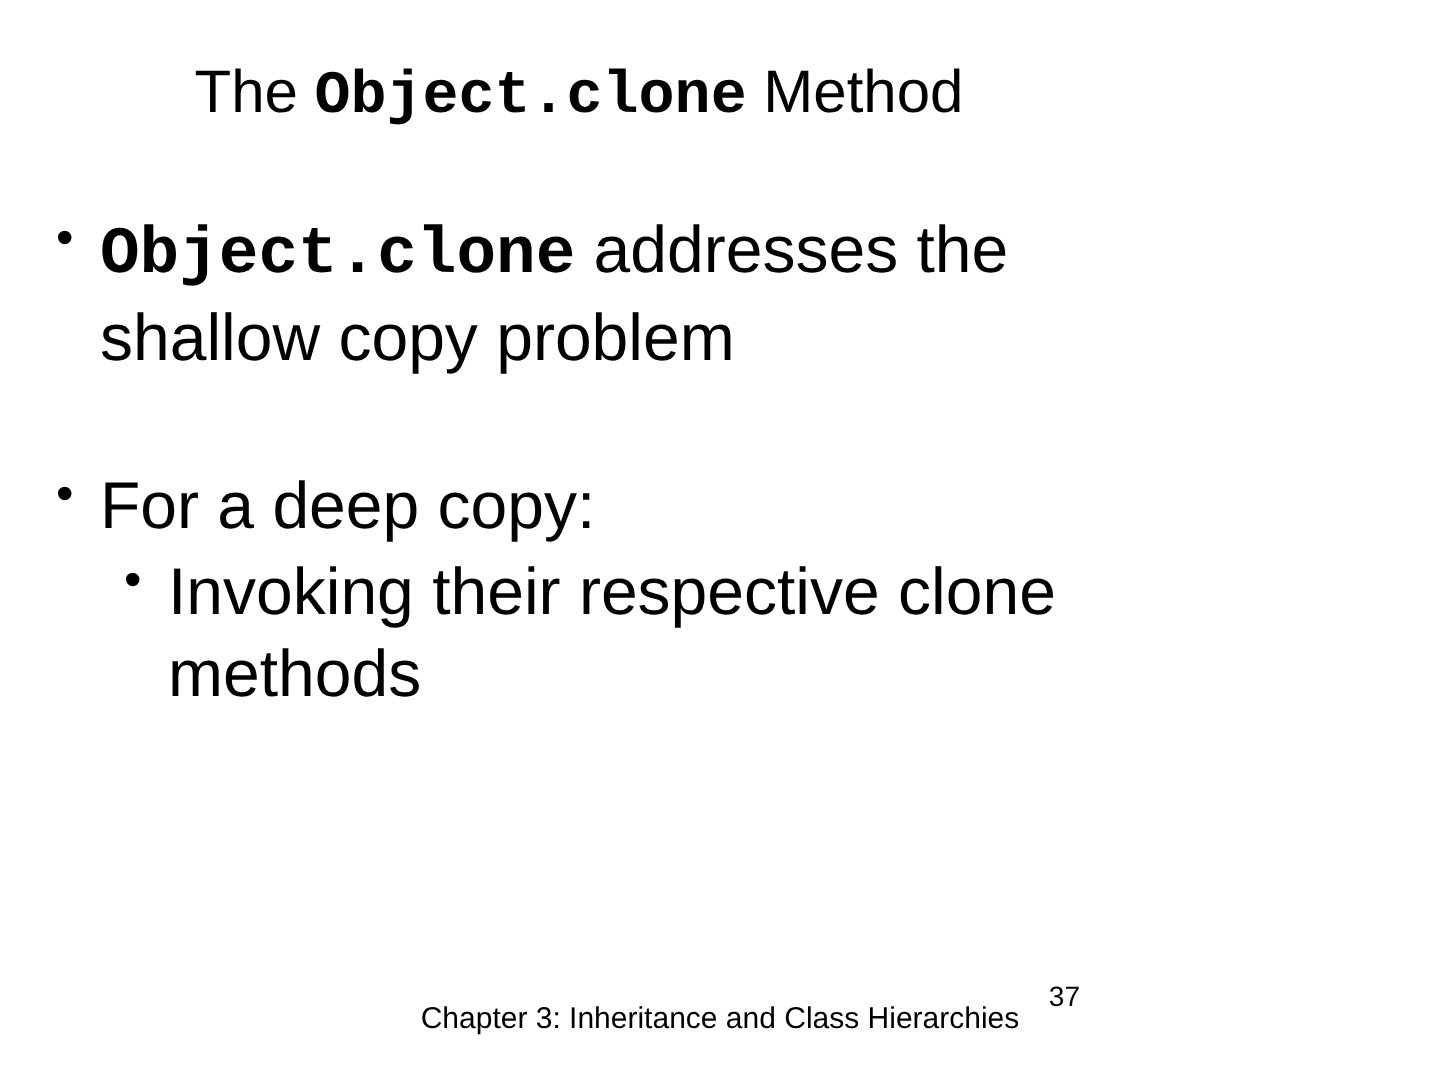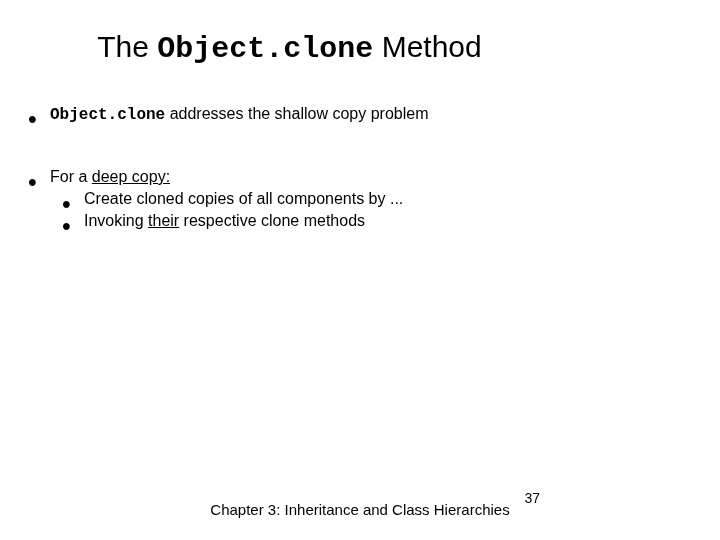--- a/index.html
+++ b/index.html
@@ -21,21 +21,21 @@
     text-align: center;
     font-size: 30px;
     font-weight: normal;
     margin-bottom: 38px;
   }
   .mono {
     font-family: "Courier New", Courier, monospace;
     font-weight: bold;
   }
   .content {
-    font-size: 16px;
+    font-size: 33px;
     line-height: 1.25;
     padding-left: 6px;
   }
   ul.outer {
     list-style: none;
     padding-left: 0;
   }
   ul.outer > li {
     position: relative;
     padding-left: 24px;
@@ -58,21 +58,21 @@
     padding-left: 26px;
     margin-bottom: 2px;
   }
   ul.inner > li::before {
     content: "•";
     position: absolute;
     left: 4px;
     top: 0;
     font-size: 25px;
   }
-  .underline { text-decoration: underline; }
+  .underline { }
   .footer {
     position: absolute;
     bottom: 22px;
     left: 0;
     width: 720px;
     font-size: 15px;
     text-align: center;
   }
   .pagenum {
     position: absolute;
@@ -95,23 +95,20 @@
 
       <li>
         <span class="mono">Object.clone</span><span> addresses the shallow copy problem</span>
       </li>
 
 
       <li style="margin-bottom:0;">
         <span>For a </span><span class="underline">deep copy:</span>
         <ul class="inner">
           <li>
-            <span>Create cloned copies of all components by ...</span>
-          </li>
-          <li>
             <span>Invoking </span><span class="underline">their</span><span> respective clone methods</span>
           </li>
         </ul>
       </li>
 
     </ul>
   </div>
 
   <div class="footer">Chapter 3: Inheritance and Class Hierarchies</div>
   <div class="pagenum">37</div>

